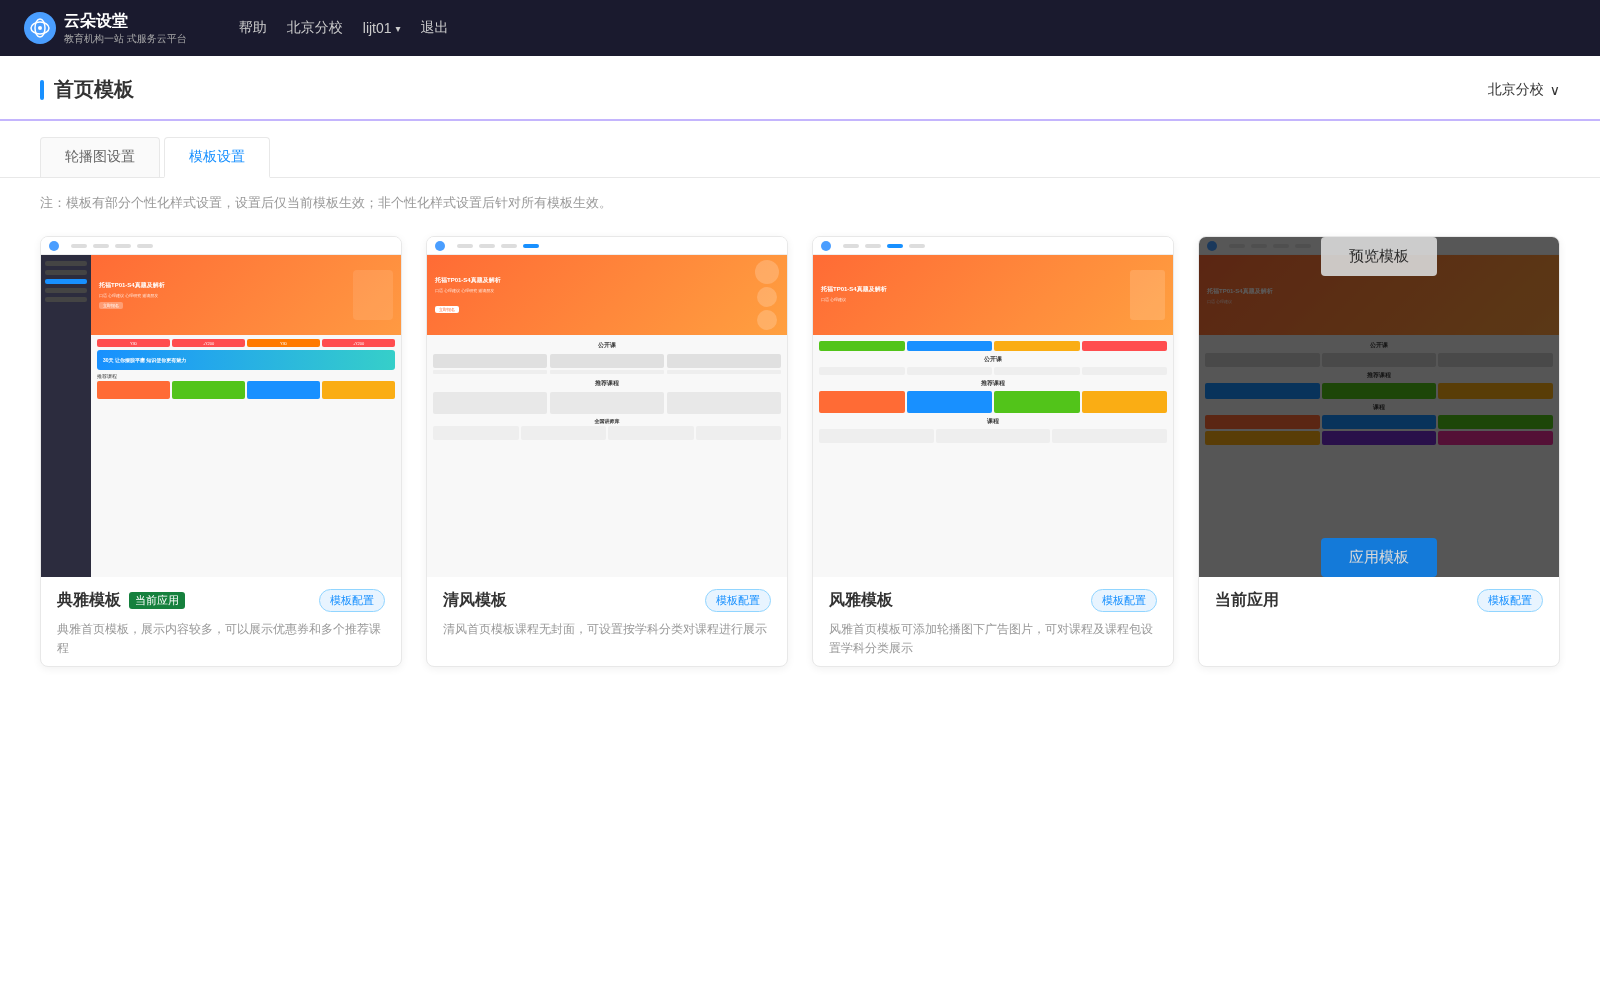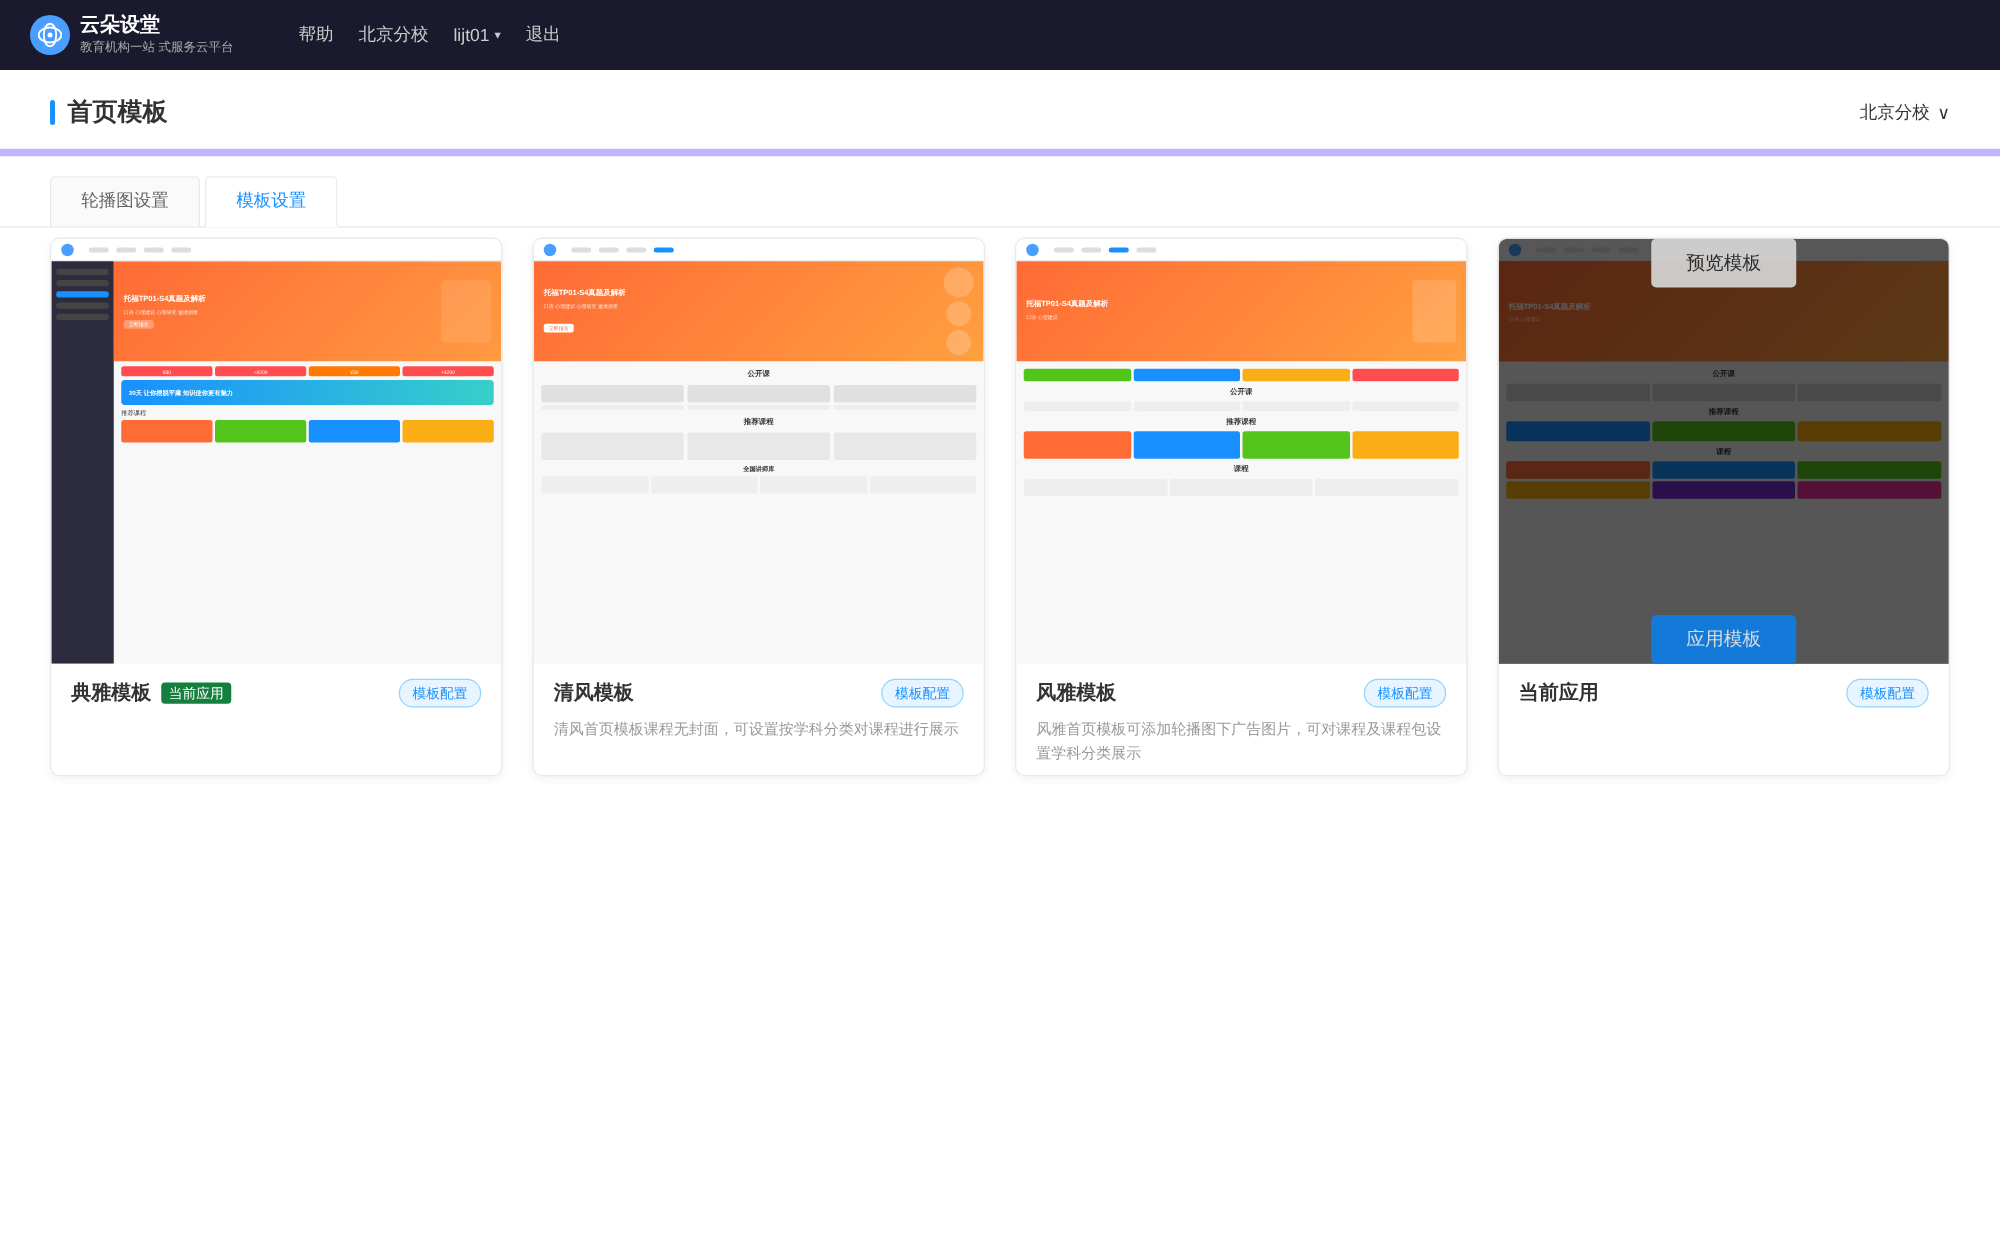--- a/index.html
+++ b/index.html
@@ -63,21 +63,21 @@
       margin: 0;
       min-height: 934px;
     }
 
     
     .page-header {
       display: flex;
       align-items: center;
       justify-content: space-between;
       padding: 20px 40px 16px;
-      border-bottom: 6px solid #c4b5fd;
+      border-bottom: 2px solid #c4b5fd;
     }
     .page-title-wrapper {
       display: flex;
       align-items: center;
       gap: 10px;
     }
     .page-title-bar {
       width: 4px;
       height: 20px;
       background: #1890ff;
@@ -269,20 +269,23 @@
       <span>北京分校</span>
       <span>∨</span>
     </div>
   </div>
 
   <div class="tabs-container">
     <div class="tab-item">轮播图设置</div>
     <div class="tab-item active">模板设置</div>
   </div>
 
+  <div class="notice-bar">
+    <span>注：模板有部分个性化样式设置，设置后仅当前模板生效；非个性化样式设置后针对所有模板生效。</span>
+  </div>
 
   <div class="templates-grid">
 
     <div class="template-card">
       <div class="template-preview preview-classic">
 
         <div style="width:100%;height:100%;display:flex;flex-direction:column;background:#f8f8f8;">
           <div style="height:18px;background:white;display:flex;align-items:center;padding:0 8px;border-bottom:1px solid #eee;">
             <div style="width:10px;height:10px;border-radius:50%;background:#4a9eff;margin-right:4px;"></div>
             <div style="display:flex;gap:6px;margin-left:8px;">
@@ -335,20 +338,21 @@
 
       </div>
       <div class="template-footer">
         <div class="template-name-row">
           <div class="template-name-left">
             <span class="template-name">典雅模板</span>
             <span class="badge-current">当前应用</span>
           </div>
           <span class="badge-config">模板配置</span>
         </div>
+        <div class="template-desc">典雅首页模板，展示内容较多，可以展示优惠券和多个推荐课程</div>
       </div>
     </div>
 
     <div class="template-card">
       <div class="template-preview preview-qingfeng">
         <div style="width:100%;height:100%;display:flex;flex-direction:column;background:#f8f8f8;">
           <div style="height:18px;background:white;display:flex;align-items:center;padding:0 8px;border-bottom:1px solid #eee;">
             <div style="width:10px;height:10px;border-radius:50%;background:#4a9eff;margin-right:4px;"></div>
             <div style="display:flex;gap:6px;margin-left:8px;">
               <div style="width:16px;height:4px;background:#ddd;border-radius:2px;"></div>

